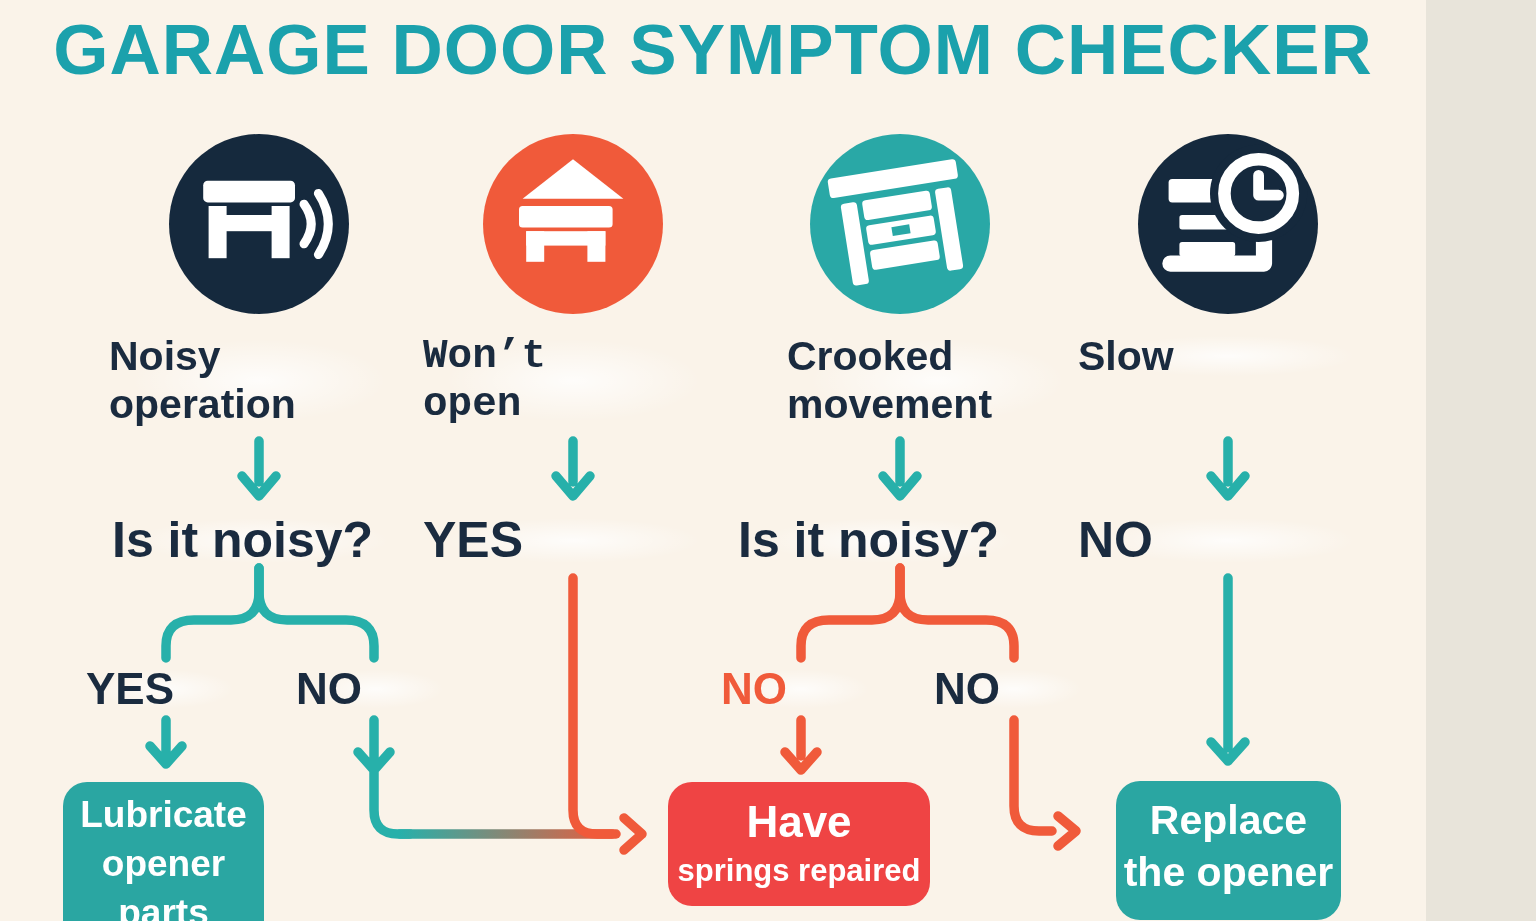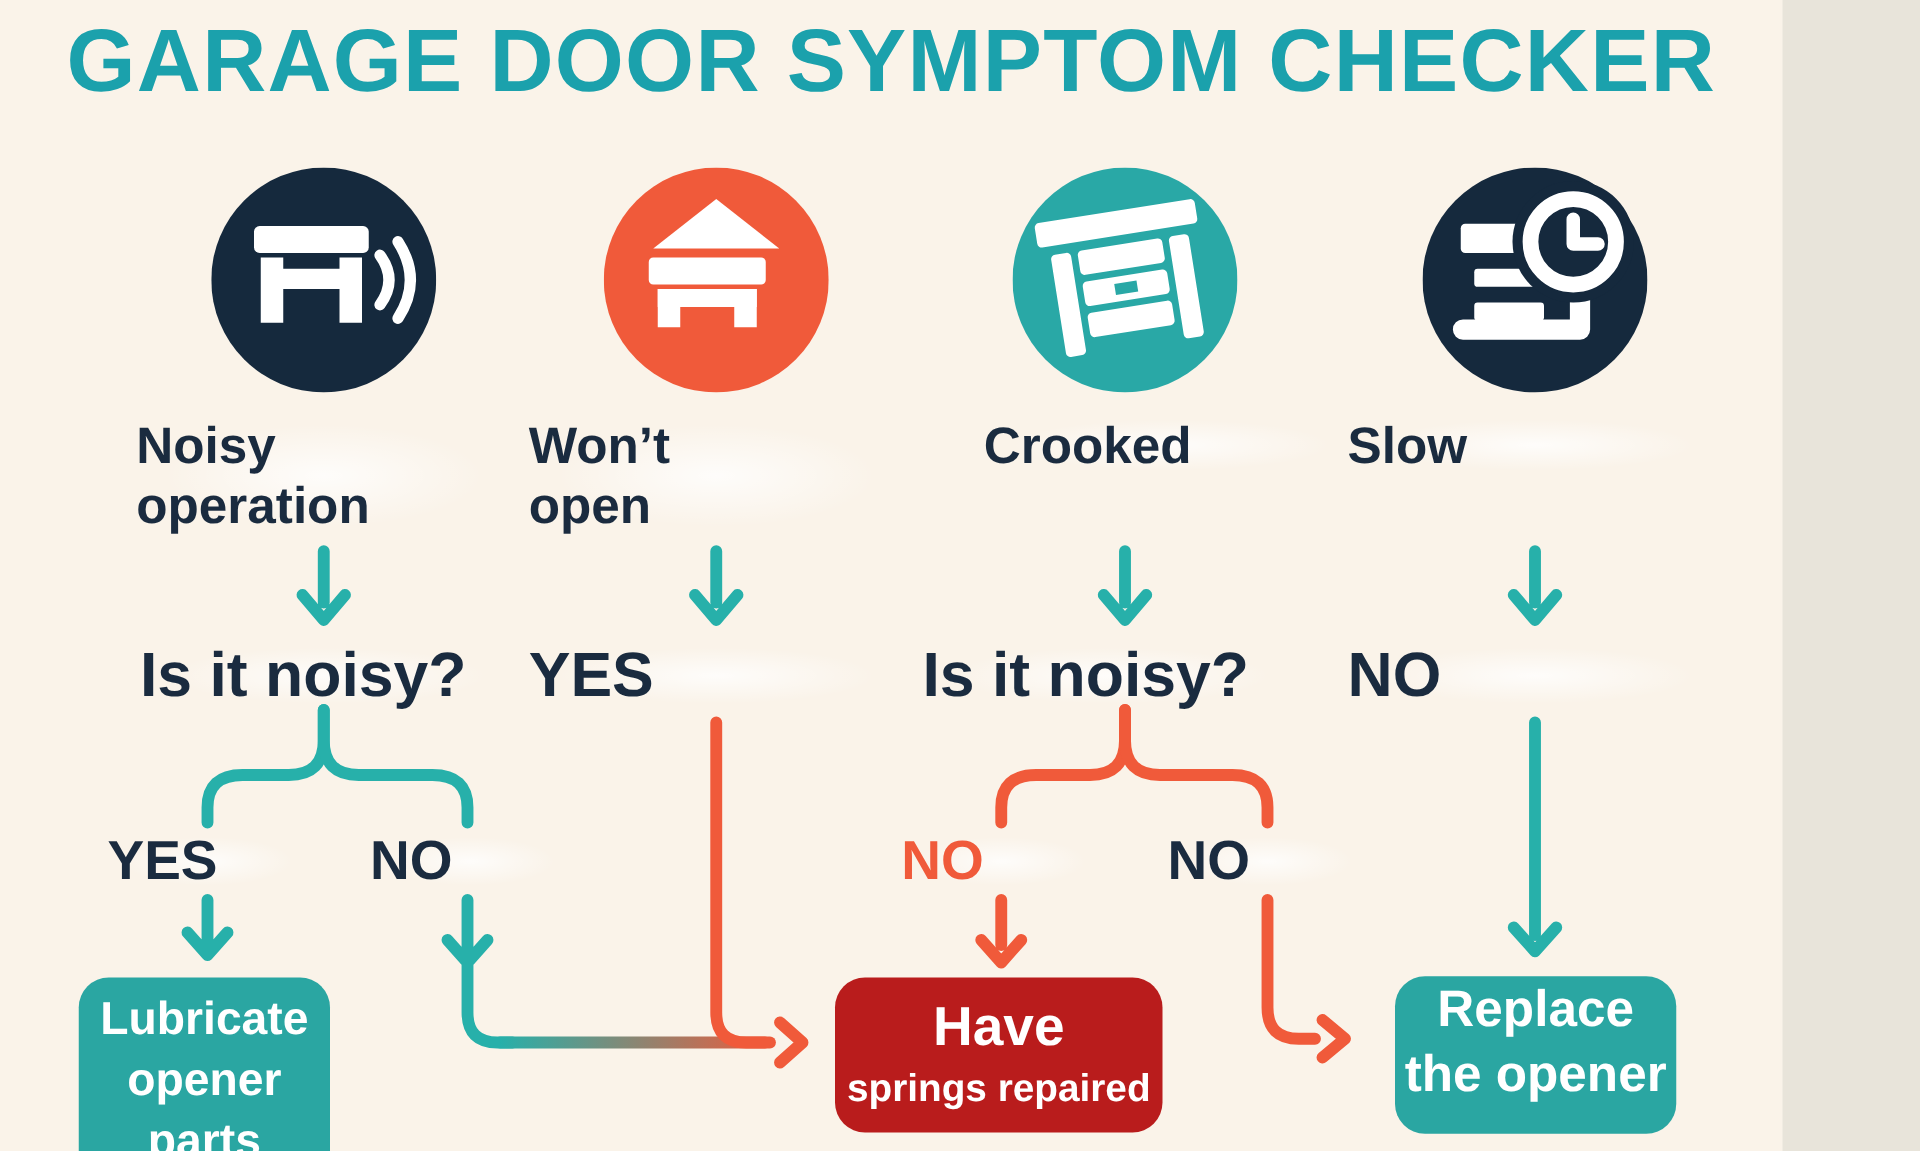--- a/index.html
+++ b/index.html
@@ -30,26 +30,26 @@
   }
   .symptom{width:300px;top:332px;font-size:41px;line-height:1.18;}
   .question{width:300px;top:514px;font-size:50px;line-height:1.05;white-space:nowrap;}
   .branch{width:160px;top:666px;font-size:44px;line-height:1.05;}
   .branch.orange-text{color:#F05A3A;}
   .outcome{
     position:absolute;z-index:2;color:#FFFFFF;font-weight:bold;text-align:center;
     border-radius:24px;
   }
   .outcome.teal-box{background:#2AA6A2;}
-  .outcome.orange-box{background:#b91c1c;}
+  .outcome.orange-box{background:#ef4444;}
   #box-lubricate{left:63px;top:782px;width:201px;height:165px;font-size:37px;line-height:1.32;padding-top:9px;}
   #box-springs{left:668px;top:782px;width:262px;height:124px;}
   #box-springs .big{font-size:44px;margin-top:15px;}
   #box-springs .small{font-size:31px;margin-top:6px;}
-  #box-replace{left:1116px;top:781px;width:225px;height:126px;font-size:41px;line-height:1.27;}
+  #box-replace{left:1116px;top:781px;width:225px;height:126px;font-size:41px;line-height:1.27;padding-top:13px;}
 </style>
 </head>
 <body>
 
 <div class="stage">
 
   <div class="title">GARAGE DOOR SYMPTOM CHECKER</div>
 
   <svg class="connectors" viewBox="0 0 1536 921">
     <defs>
@@ -125,25 +125,25 @@
       <path d="M70,50 V72 H18" stroke="#fff" stroke-width="9" fill="none" stroke-linecap="round" stroke-linejoin="round"></path>
       <circle cx="67" cy="33" r="27" fill="#15293D"></circle>
       <circle cx="67" cy="33" r="19" fill="none" stroke="#fff" stroke-width="7"></circle>
       <path d="M67,23 V34 H78" stroke="#fff" stroke-width="6" fill="none" stroke-linecap="round" stroke-linejoin="round"></path>
     </svg>
   </div>
 
   <div class="txt symptom" style="left:109px;">
     <span>Noisy</span><br><span>operation</span>
   </div>
-  <div class="txt symptom" style="left:423px;">
+  <div class="txt symptom" style="left:423px;font-family:Liberation Mono, monospace;">
     <span>Won’t</span><br><span>open</span>
   </div>
   <div class="txt symptom" style="left:787px;">
-    <span>Crooked</span><br>
+    <span>Crooked</span><br><span>movement</span>
   </div>
   <div class="txt symptom" style="left:1078px;">
     <span>Slow</span><br>
   </div>
 
   <div class="txt question" style="left:112px;">Is it noisy?</div>
   <div class="txt question" style="left:423px;">YES</div>
   <div class="txt question" style="left:738px;">Is it noisy?</div>
   <div class="txt question" style="left:1078px;">NO</div>
 

